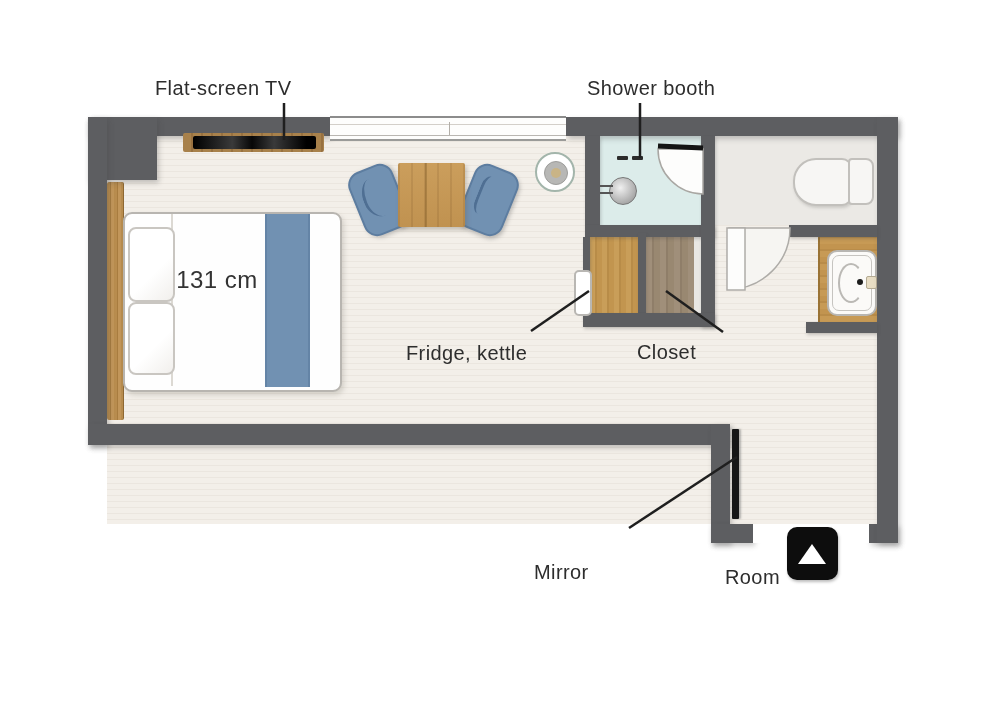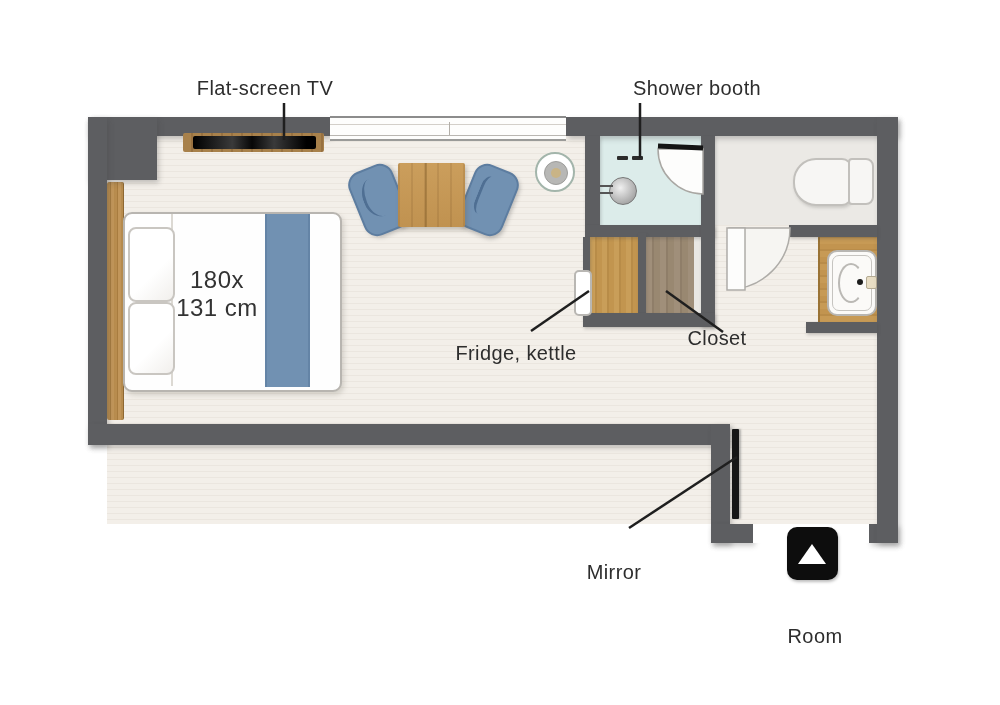--- a/index.html
+++ b/index.html
@@ -125,21 +125,21 @@
   }
   .entrance-arrow{
     position:absolute;left:11px;top:17px;width:0;height:0;
     border-left:14px solid transparent;border-right:14px solid transparent;border-bottom:20px solid #ffffff;
   }
   
   .overlay{position:absolute;left:0;top:0;width:1000px;height:705px;z-index:30;pointer-events:none;}
   
   .label{
     position:absolute;z-index:40;color:#2d2d2d;font-size:20px;letter-spacing:.4px;
-    text-align:center;line-height:26px;
+    text-align:left;line-height:26px;
   }
 </style>
 </head>
 <body>
 
 <div class="canvas">
 
   <div class="floor-main"></div>
   <div class="floor-toilet"></div>
   <div class="floor-shower"></div>
@@ -167,21 +167,20 @@
   </div>
   <div class="entrance-opening"></div>
 
   <div class="furn headboard"></div>
   <div class="furn bed"></div>
   <div class="furn bed-fold"></div>
   <div class="furn runner"></div>
   <div class="furn pillow pillow1"></div>
   <div class="furn pillow pillow2"></div>
   <div class="furn bed-size">
-    <div>180x</div>
     <div>131 cm</div>
   </div>
 
   <div class="furn tv-shelf">
     <div class="tv-screen"></div>
   </div>
 
   <div class="chair chair-left"></div>
   <div class="chair chair-right"></div>
   <div class="furn table"></div>
@@ -229,19 +228,19 @@
     <line x1="284" y1="103" x2="284" y2="140" stroke="#1f1f1f" stroke-width="2.5"></line>
     <line x1="640" y1="103" x2="640" y2="158" stroke="#1f1f1f" stroke-width="2.5"></line>
     <line x1="531" y1="331" x2="589" y2="291" stroke="#1f1f1f" stroke-width="2.5"></line>
     <line x1="723" y1="332" x2="666" y2="291" stroke="#1f1f1f" stroke-width="2.5"></line>
     <line x1="629" y1="528" x2="737" y2="457" stroke="#1f1f1f" stroke-width="2.5"></line>
   </svg>
 
   <div class="label" style="left:155px;top:75px;width:220px;">Flat-screen TV</div>
   <div class="label" style="left:587px;top:75px;width:220px;">Shower booth</div>
   <div class="label" style="left:406px;top:340px;width:220px;">Fridge, kettle</div>
-  <div class="label" style="left:637px;top:325px;width:160px;">Closet</div>
+  <div class="label" style="left:637px;top:339px;width:160px;">Closet</div>
   <div class="label" style="left:534px;top:539px;width:160px;margin-top:20px;">Mirror</div>
-  <div class="label" style="left:725px;top:623px;width:180px;">
+  <div class="label" style="left:725px;top:564px;width:180px;">
     <div>Room</div>
   </div>
 
 </div>
 
 </body></html>

